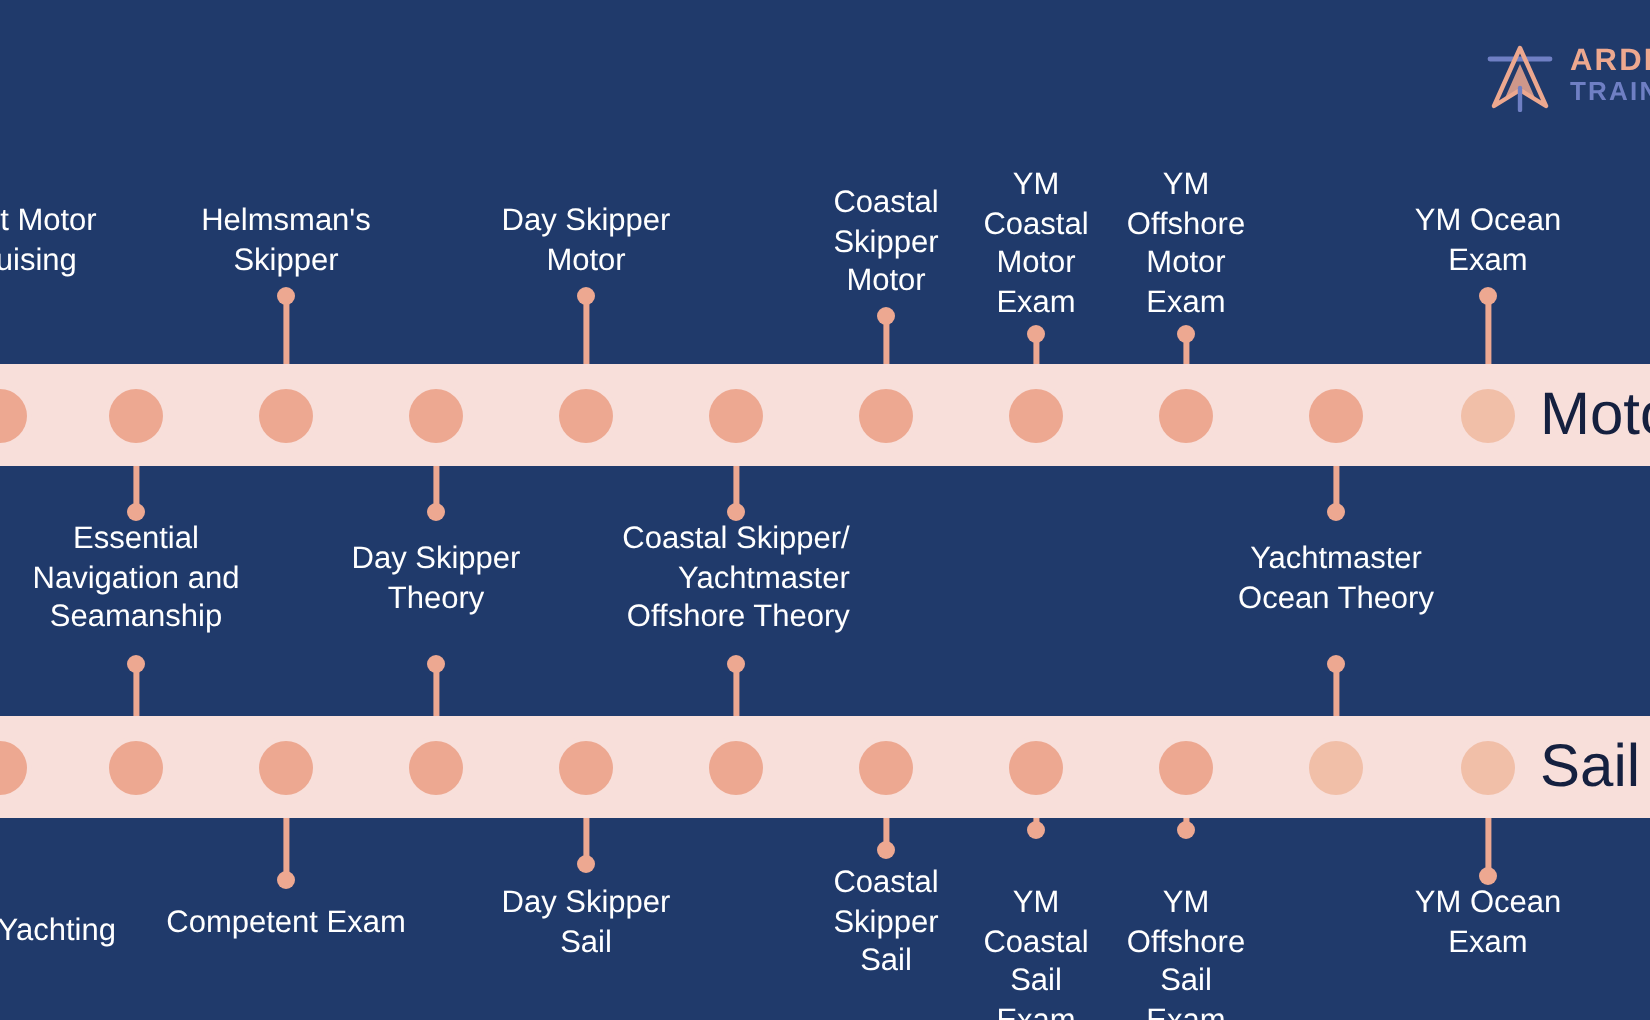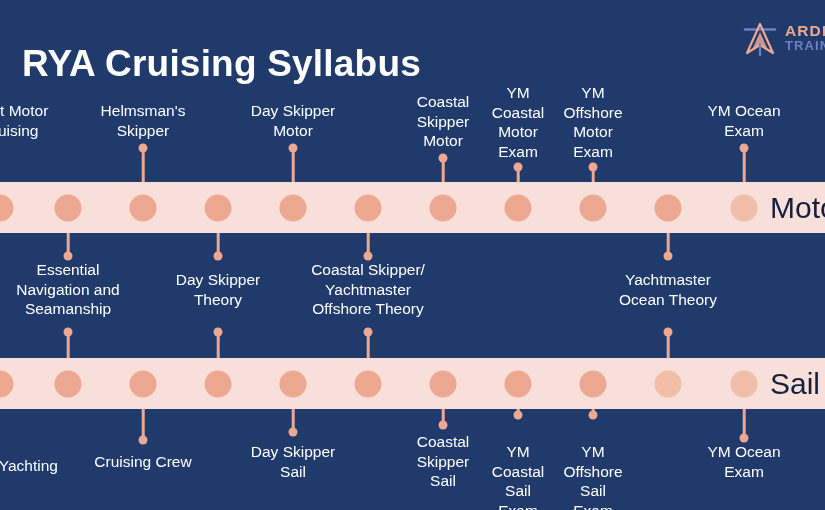--- a/index.html
+++ b/index.html
@@ -132,21 +132,20 @@
     text-align: center;
     transform: translateX(-50%);
     white-space: pre-line;
   }
 </style>
 </head>
 <body>
 
 <div id="slide">
 
-  <h1 id="title">RYA Cruising Syllabus</h1>
 
   <div id="logo">
     <div id="logo-mark">
       <svg viewBox="0 0 36 36" width="36" height="36" aria-hidden="true">
         <line x1="3" y1="9.5" x2="33" y2="9.5" stroke="#6f7fc4" stroke-width="2.4" stroke-linecap="round"></line>
         <path d="M18 4 L31 33 L18 25 L5 33 Z" fill="none" stroke="#eda88f" stroke-width="2.2" stroke-linejoin="round"></path>
         <path d="M18 12 L25.5 29 L18 24.5 L10.5 29 Z" fill="#eda88f" opacity="0.85"></path>
         <line x1="18" y1="24" x2="18" y2="35" stroke="#6f7fc4" stroke-width="2.2" stroke-linecap="round"></line>
       </svg>
     </div>
@@ -224,35 +223,35 @@
       <div class="stem" style="left: 68px; top: 233px; height: 23px;"></div>
       <div class="stem-cap" style="left: 68px; top: 256px;"></div>
       <div class="stem" style="left: 68px; top: 332px; height: 26px;"></div>
       <div class="stem-cap" style="left: 68px; top: 332px;"></div>
       <div class="label" style="left: 218px; top: 270px;">Day Skipper
 Theory</div>
       <div class="stem" style="left: 218px; top: 233px; height: 23px;"></div>
       <div class="stem-cap" style="left: 218px; top: 256px;"></div>
       <div class="stem" style="left: 218px; top: 332px; height: 26px;"></div>
       <div class="stem-cap" style="left: 218px; top: 332px;"></div>
-      <div class="label" style="left: 368px; top: 260px;">Coastal Skipper/
+      <div class="label" style="left: 368px; top: 260px; text-align: right;">Coastal Skipper/
 Yachtmaster
 Offshore Theory</div>
       <div class="stem" style="left: 368px; top: 233px; height: 23px;"></div>
       <div class="stem-cap" style="left: 368px; top: 256px;"></div>
       <div class="stem" style="left: 368px; top: 332px; height: 26px;"></div>
       <div class="stem-cap" style="left: 368px; top: 332px;"></div>
       <div class="label" style="left: 668px; top: 270px;">Yachtmaster
 Ocean Theory</div>
       <div class="stem" style="left: 668px; top: 233px; height: 23px;"></div>
       <div class="stem-cap" style="left: 668px; top: 256px;"></div>
       <div class="stem" style="left: 668px; top: 332px; height: 26px;"></div>
       <div class="stem-cap" style="left: 668px; top: 332px;"></div>
       <div class="label" style="left: 10px; top: 456px;">Start Yachting</div>
-      <div class="label" style="left: 143px; top: 452px;">Cruising Crew</div>
+      <div class="label" style="left: 143px; top: 452px;">Competent Exam</div>
       <div class="stem" style="left: 143px; top: 409px; height: 31px;"></div>
       <div class="stem-cap" style="left: 143px; top: 440px;"></div>
       <div class="label" style="left: 293px; top: 442px;">Day Skipper
 Sail</div>
       <div class="stem" style="left: 293px; top: 409px; height: 23px;"></div>
       <div class="stem-cap" style="left: 293px; top: 432px;"></div>
       <div class="label" style="left: 443px; top: 432px;">Coastal
 Skipper
 Sail</div>
       <div class="stem" style="left: 443px; top: 409px; height: 16px;"></div>

